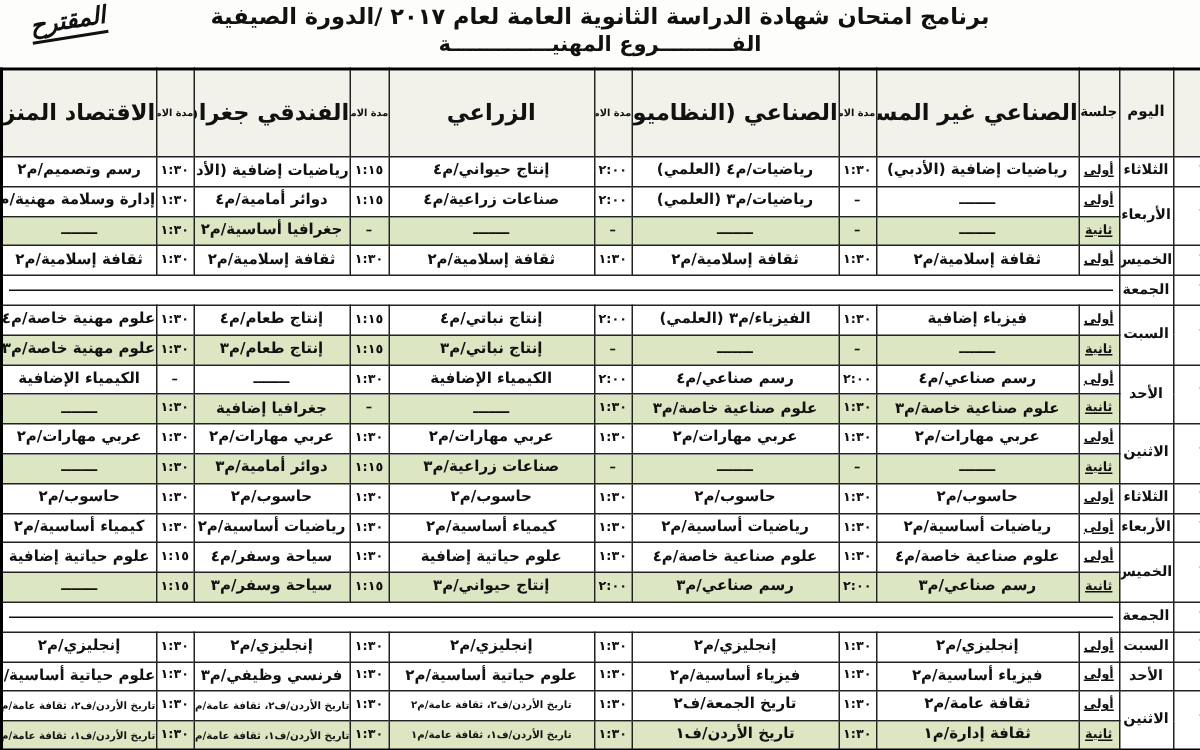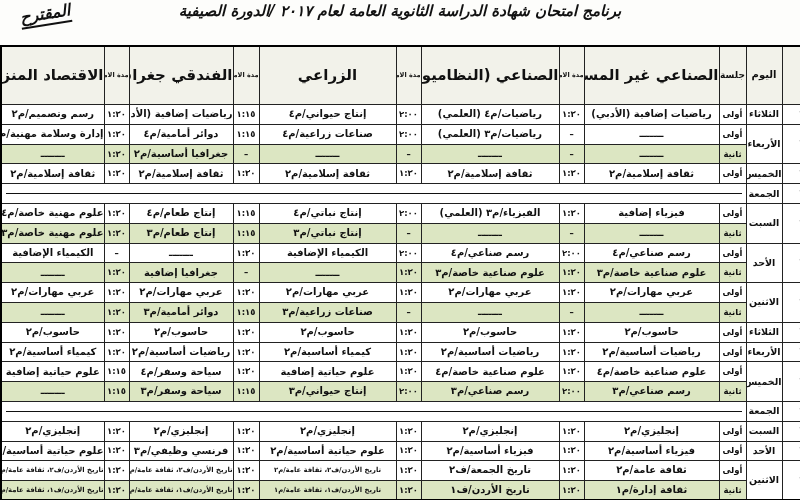--- a/index.html
+++ b/index.html
@@ -6,53 +6,54 @@
   body{
     width:800px;height:500px;overflow:hidden;position:relative;
     background:#fdfdfb;font-family:"DejaVu Sans",sans-serif;color:#111;
   }
   .stamp{
     position:absolute;top:4px;left:20px;transform:rotate(-9deg);
     font-size:16px;font-weight:bold;font-style:italic;
     border-bottom:2px solid #111;padding-bottom:1px;direction:rtl;
   }
   .titles{position:absolute;top:2px;left:0;width:800px;text-align:center;direction:rtl;}
-  .title1{font-size:15px;font-weight:bold;letter-spacing:-0.5px;font-style:italic;}
+  .title1{font-size:15px;font-weight:bold;letter-spacing:-0.5px;}
   .title2{font-size:14px;font-weight:bold;margin-top:2px;}
   #sched{
     border-collapse:collapse;table-layout:fixed;
     position:absolute;top:45px;left:0;width:833px;direction:rtl;
     background:#fff;border:2px solid #000;
   }
   #sched td,#sched th{
     border:1px solid #222;padding:0;overflow:hidden;white-space:nowrap;
     text-align:center;vertical-align:middle;font-weight:bold;line-height:1.05;
   }
   thead th{height:57px;background:var(--hdr,#f2f2ea);font-size:11px;border-bottom:2px solid #000;}
   th.hsub{white-space:pre-line;font-size:15px;line-height:1.25;}
   th.hdur{white-space:pre-line;font-size:6.5px;line-height:1.3;}
   th.hday{font-size:10px;margin-top:40px;} th.hsess{font-size:9px;margin-left:28px;}
   tbody tr{height:19.8px;}
   td.subj{font-size:10px;}
   td.dur{font-size:8.5px;}
-  td.sess{font-size:8.5px;}
+  td.sess{font-size:8.5px;text-decoration:underline;}
   td.day{font-size:9.5px;}
   td.date{font-size:9px;text-align:left;padding-left:2px;}
   td.small{font-size:6.8px;}
   tr.green td{background:var(--green,#dce6c2);}
   tr.gs td{border-top:2px solid #000;}
   td.fr div{border-top:1.5px solid #111;width:99%;margin:0 auto;height:0;}
 </style>
 </head>
 <body>
 
 <div class="stamp">المقترح</div>
 
 <div class="titles">
   <div class="title1">برنامج امتحان شهادة الدراسة الثانوية العامة لعام ٢٠١٧ /الدورة الصيفية</div>
+  <div class="title2">الفــــــــــروع المهنيــــــــــــــة</div>
 </div>
 
 <table id="sched">
   <colgroup>
     <col style="width:52px">
       <col style="width:36px">
       <col style="width:27px">
     <col style="width:135px">
       <col style="width:25px">
     <col style="width:138px">

